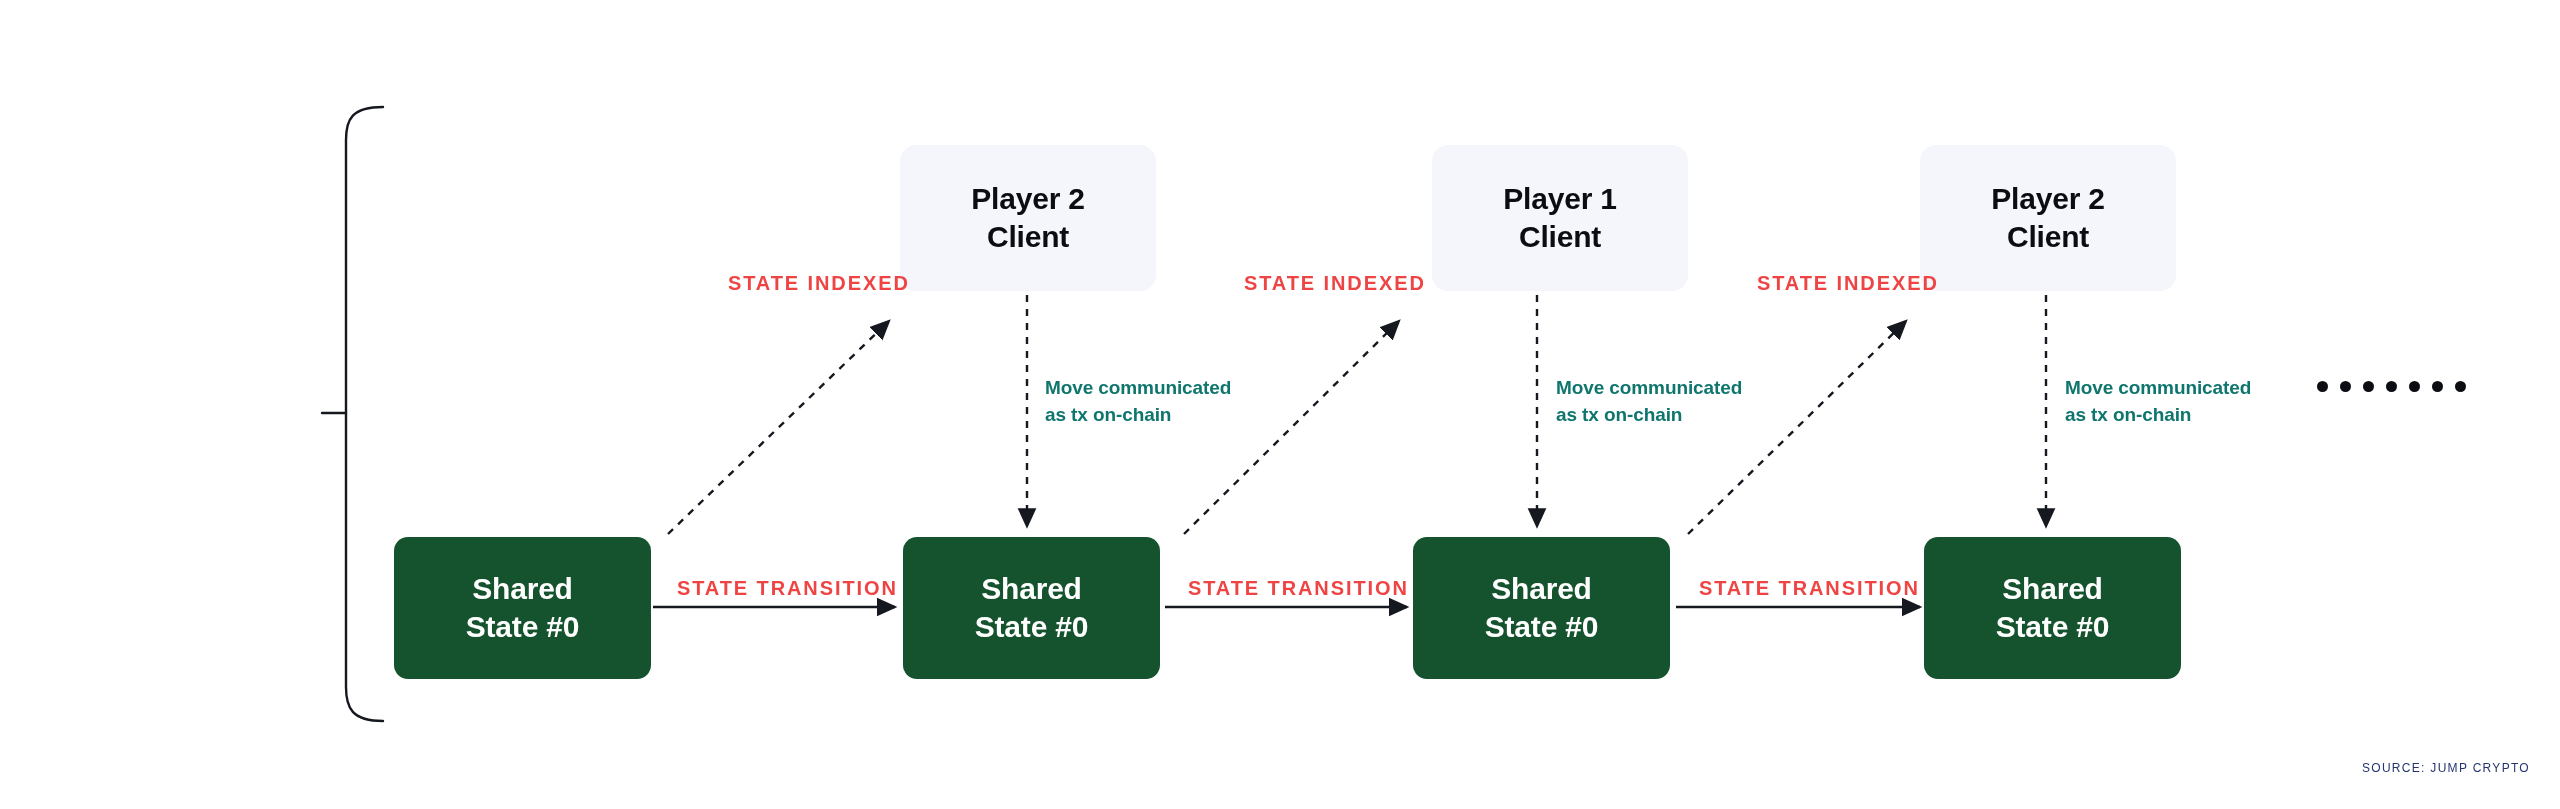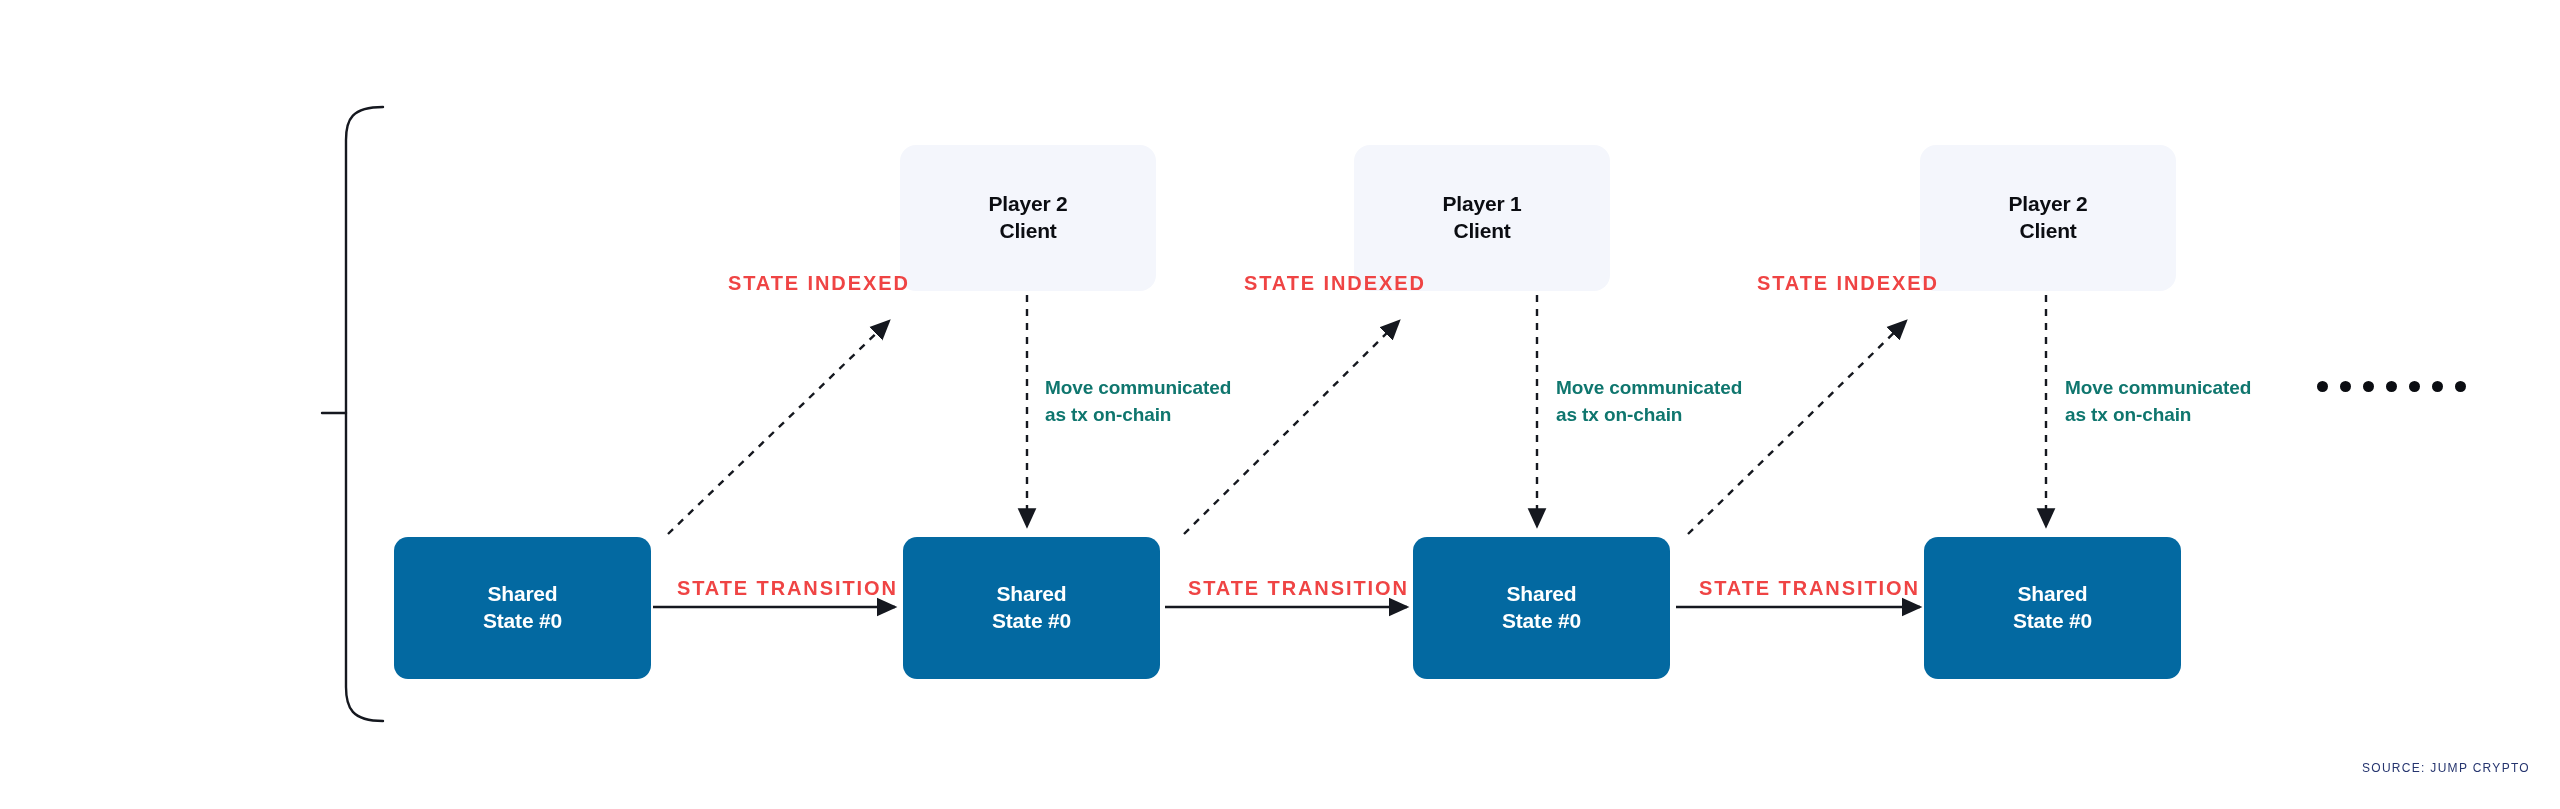--- a/index.html
+++ b/index.html
@@ -46,28 +46,28 @@
   .node {
     position: absolute;
     box-sizing: border-box;
     border-radius: 14px;
     display: flex;
     align-items: center;
     justify-content: center;
     text-align: center;
   }
   .node .node-text {
-    font-size: 21px;
+    font-size: 30px;
     font-weight: 700;
     line-height: 1.28;
     letter-spacing: -0.2px;
     white-space: pre-line;
   }
   .node.state {
-    background: #0369a1;
+    background: #14532d;
     width: 257px;
     height: 142px;
     top: 537px;
   }
   .node.state .node-text { color: #ffffff; }
 
   .node.client {
     background: #F4F6FC;
     width: 256px;
     height: 146px;
@@ -161,21 +161,21 @@
       <line x1="1537" y1="295" x2="1537" y2="525" marker-end="url(#arrowDash)"></line>
       <line x1="2046" y1="295" x2="2046" y2="525" marker-end="url(#arrowDash)"></line>
     </g>
   </svg>
 
 
   <div class="node client" style="left:900px;">
     <span class="node-text">Player 2
 Client</span>
   </div>
-  <div class="node client" style="left:1354px;">
+  <div class="node client" style="left:1432px;">
     <span class="node-text">Player 1
 Client</span>
   </div>
   <div class="node client" style="left:1920px;">
     <span class="node-text">Player 2
 Client</span>
   </div>
 
   <div class="node state" style="left:394px;">
     <span class="node-text">Shared

